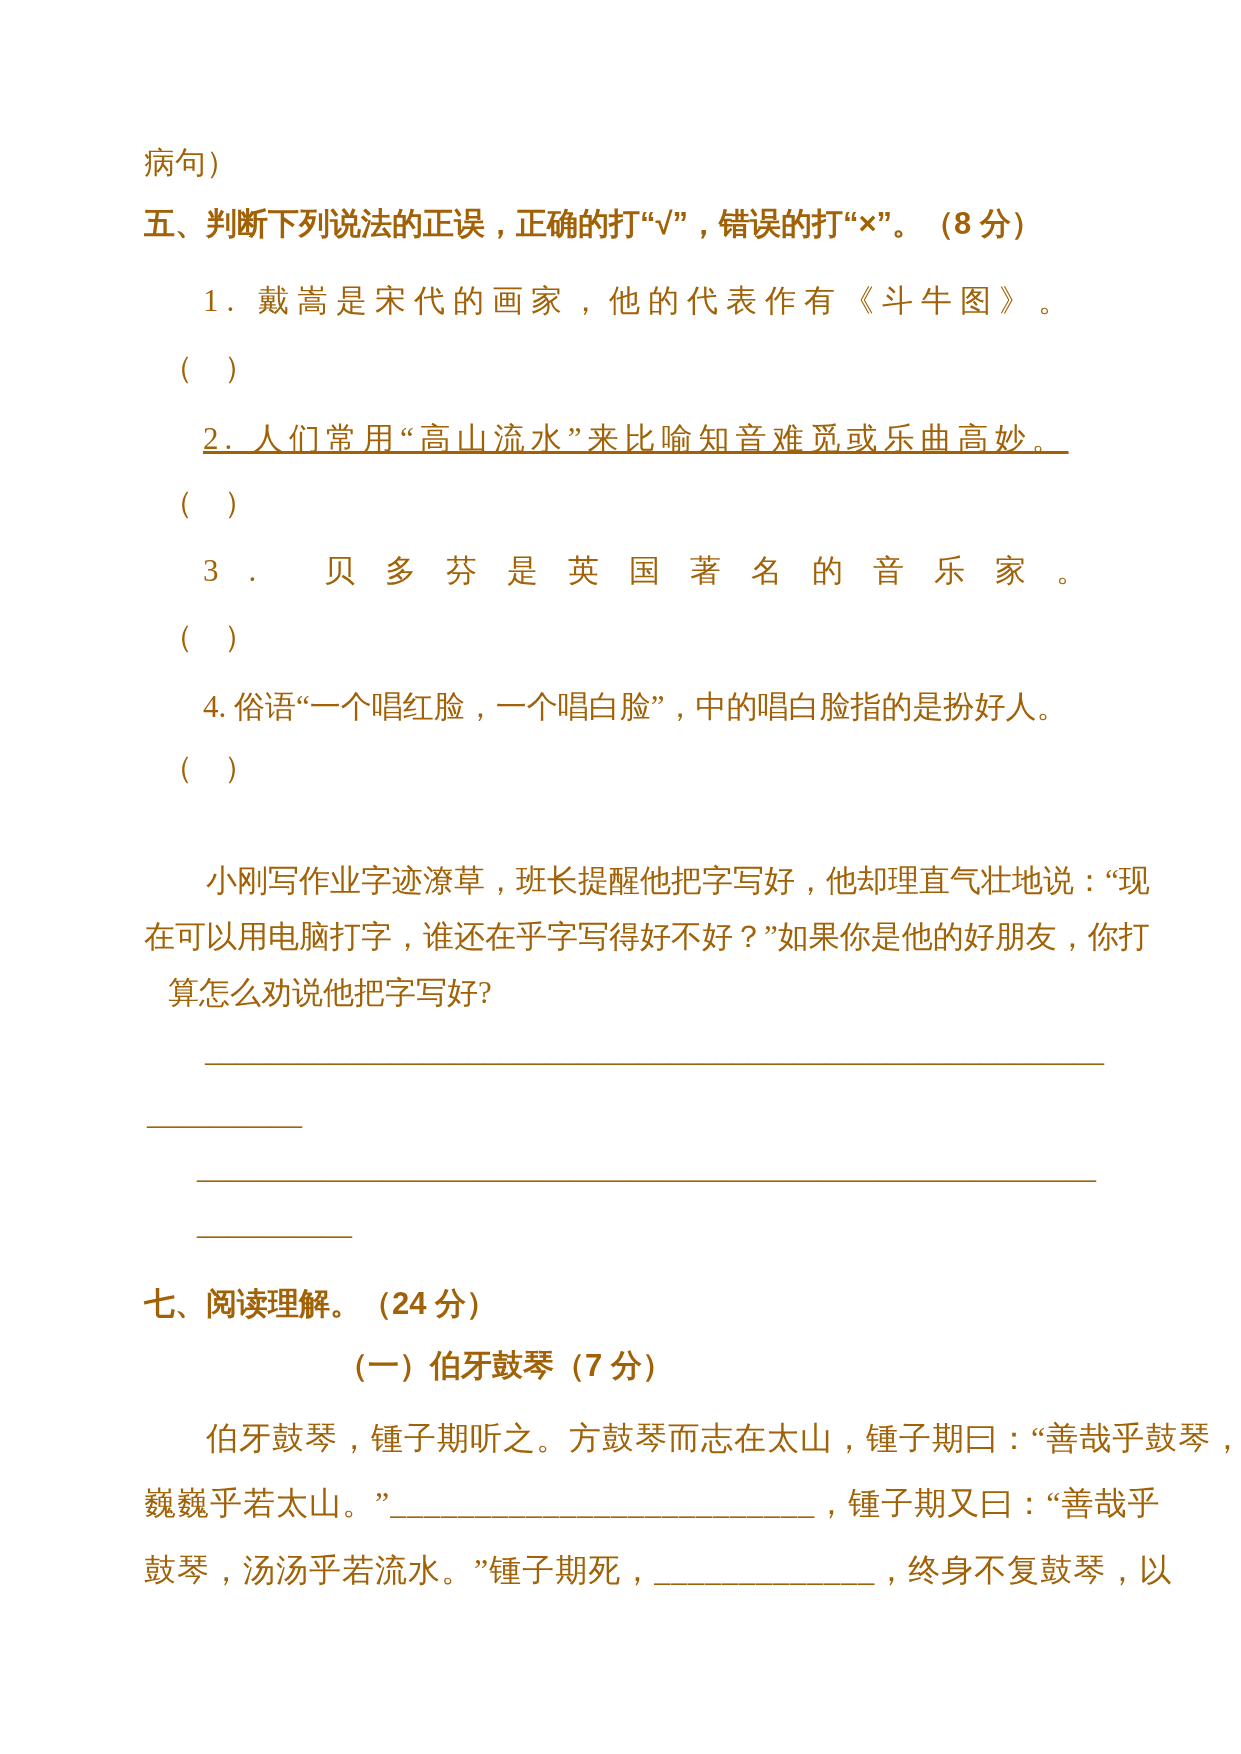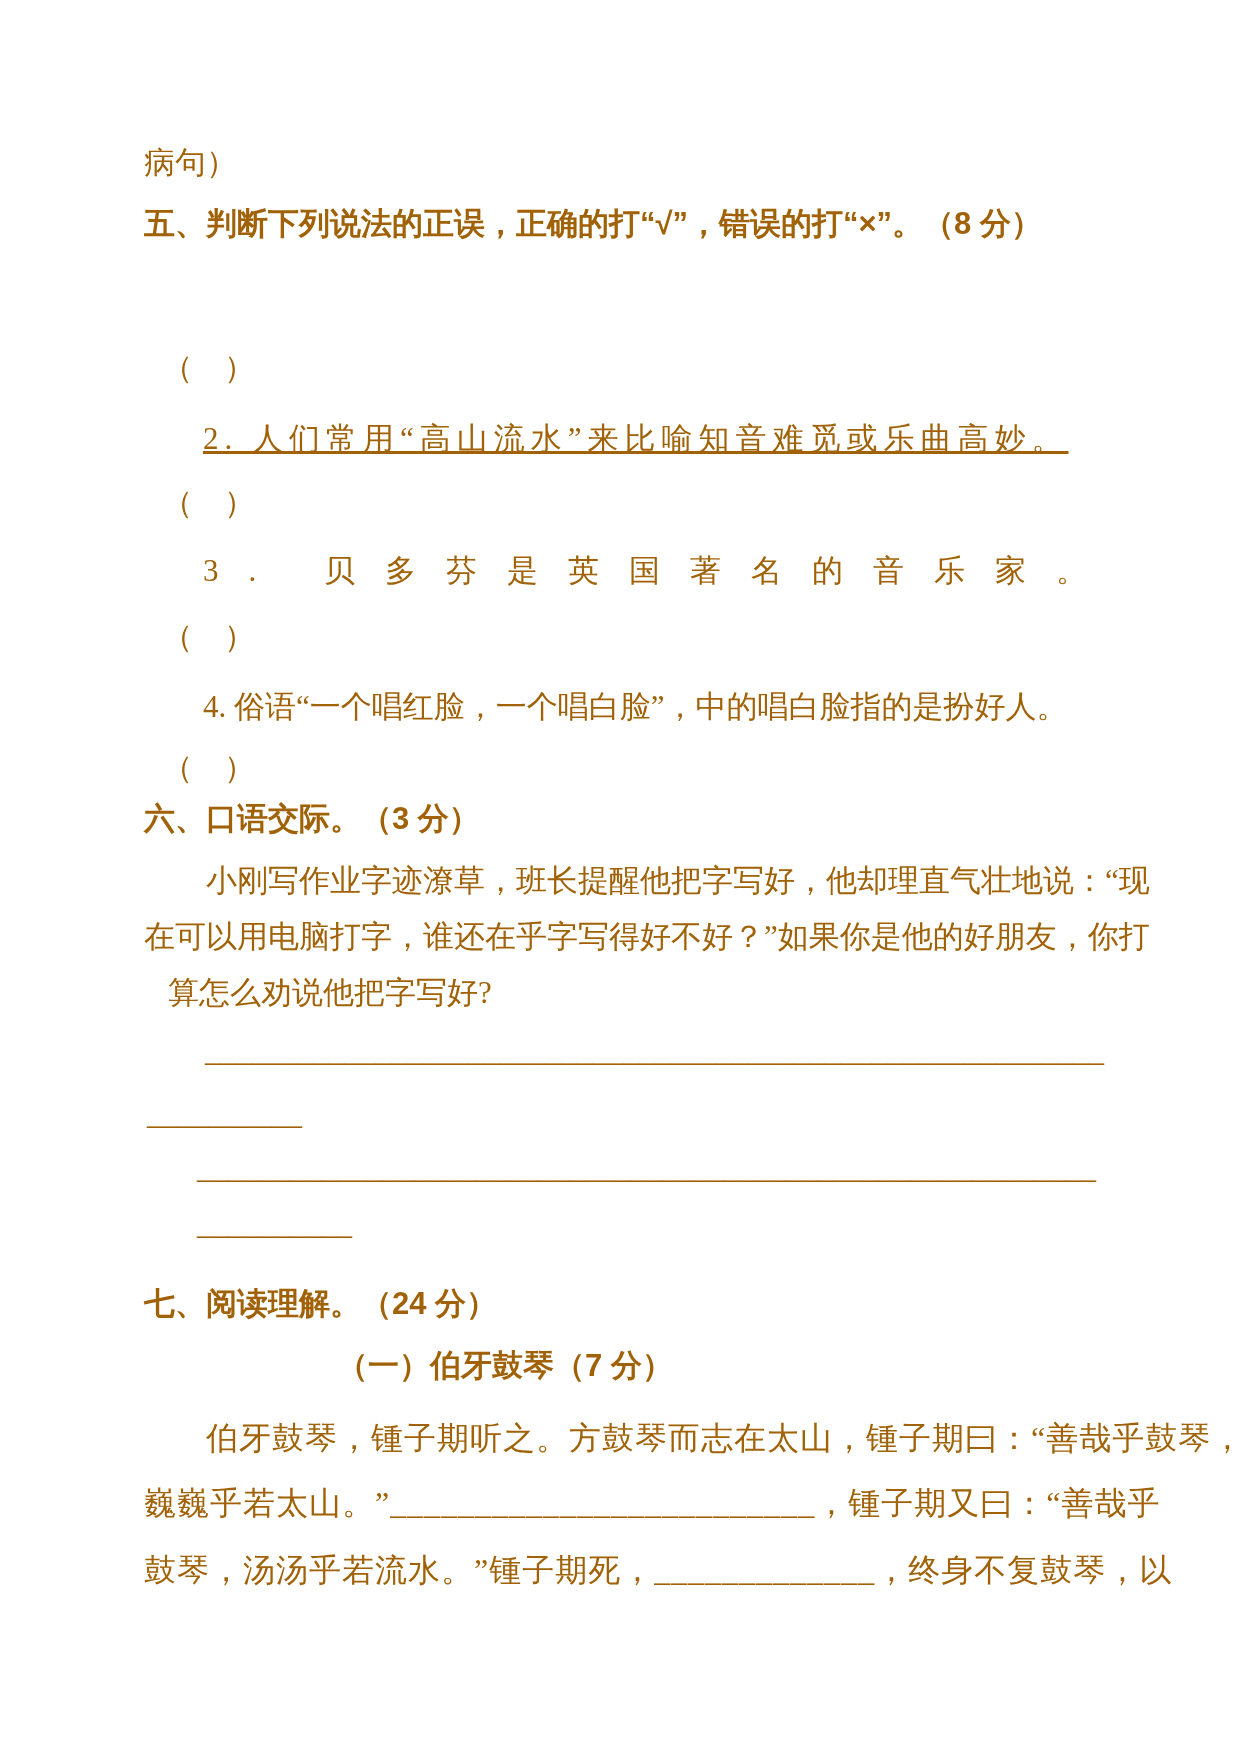--- a/index.html
+++ b/index.html
@@ -38,32 +38,32 @@
 </style>
 </head>
 <body>
 
 <div class="page">
 
   <div class="line" style="top:143px;left:144px;">病句）</div>
 
   <div class="line heading" style="top:204px;left:144px;">五、判断下列说法的正误，正确的打“√”，错误的打“×”。（8 分）</div>
 
+  <div class="line item1" style="top:281px;left:203px;">1. 戴嵩是宋代的画家，他的代表作有《斗牛图》。</div>
   <div class="line" style="top:348px;left:162px;">（　）</div>
 
   <div class="line item2" style="top:419px;left:203px;text-decoration:underline;">2. 人们常用“高山流水”来比喻知音难觅或乐曲高妙。</div>
   <div class="line" style="top:483px;left:162px;">（　）</div>
 
   <div class="line item3" style="top:551px;left:203px;">3. 贝多芬是英国著名的音乐家。</div>
   <div class="line" style="top:617px;left:162px;">（　）</div>
 
   <div class="line item4" style="top:687px;left:203px;">4. 俗语“一个唱红脸，一个唱白脸”，中的唱白脸指的是扮好人。</div>
   <div class="line" style="top:748px;left:162px;">（　）</div>
 
-  <div class="line heading" style="top:799px;left:144px;">六、口语交际。（3 分）</div>
 
   <div class="line" style="top:861px;left:206px;">小刚写作业字迹潦草，班长提醒他把字写好，他却理直气壮地说：“现</div>
   <div class="line" style="top:917px;left:144px;">在可以用电脑打字，谁还在乎字写得好不好？”如果你是他的好朋友，你打</div>
   <div class="line" style="top:973px;left:144px;margin-left:24px;">算怎么劝说他把字写好?</div>
 
   <div class="line blankline" style="top:1031px;left:205px;">__________________________________________________________</div>
   <div class="line blankline" style="top:1094px;left:147px;">__________</div>
   <div class="line blankline" style="top:1148px;left:197px;">__________________________________________________________</div>
   <div class="line blankline" style="top:1204px;left:197px;">__________</div>
 

